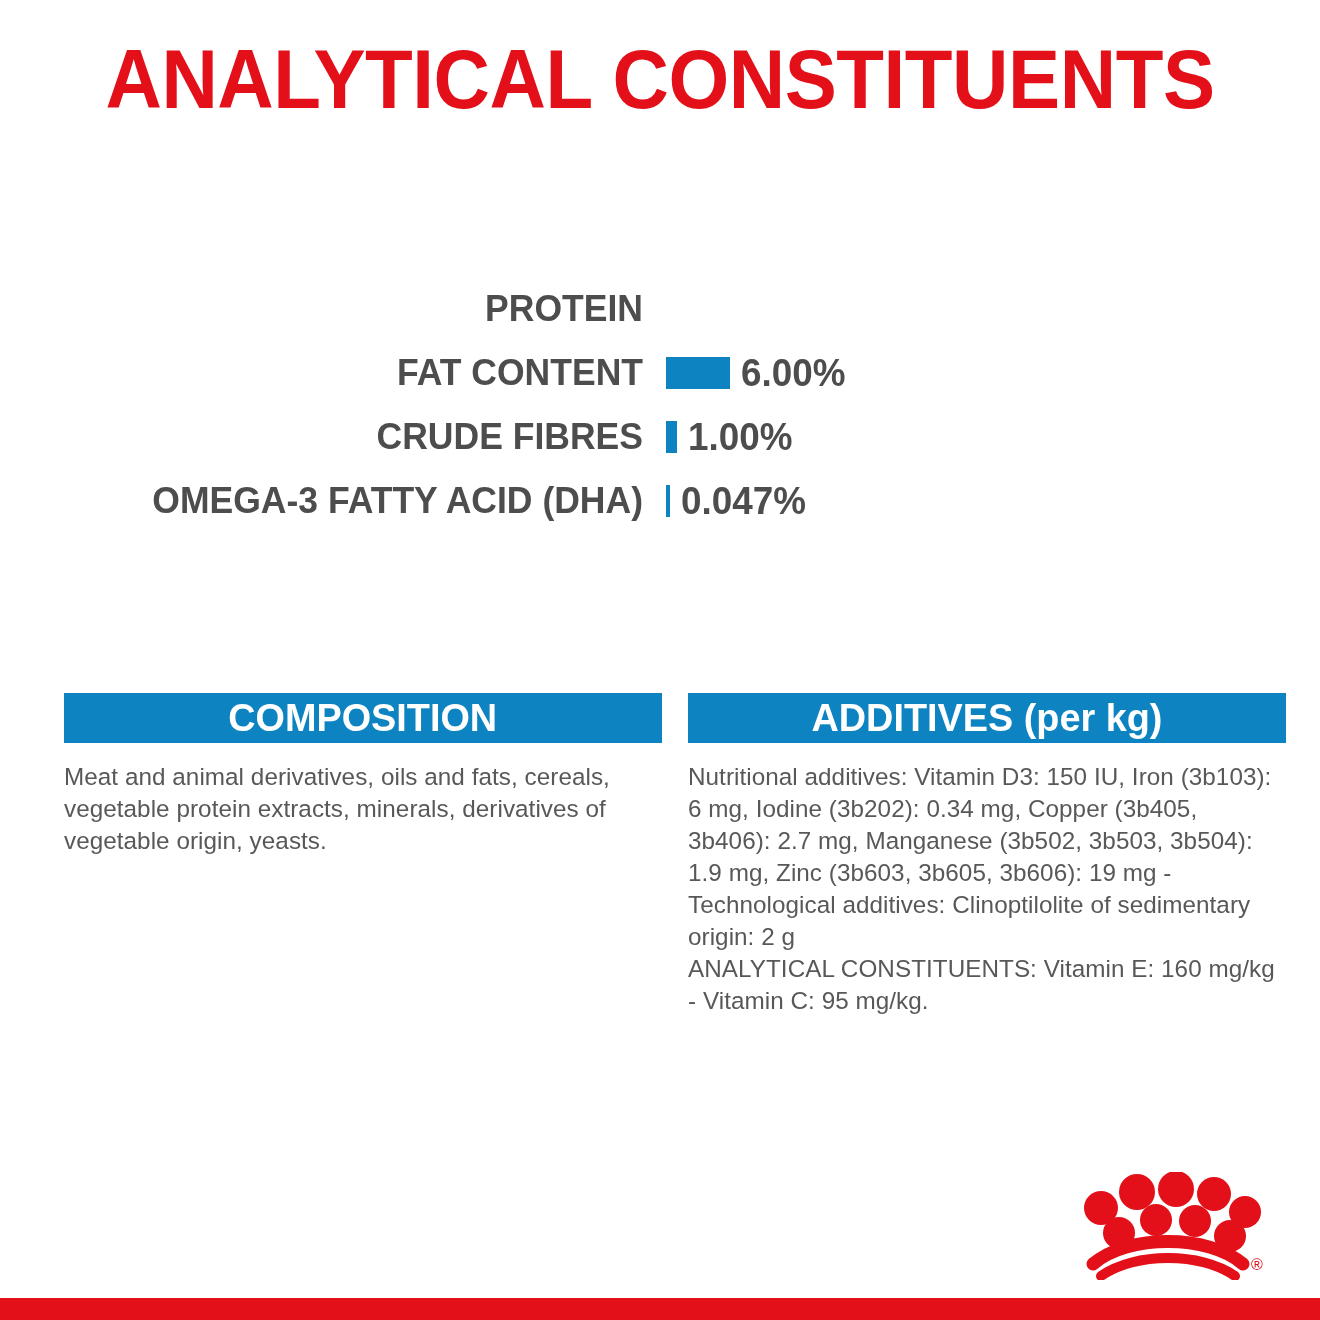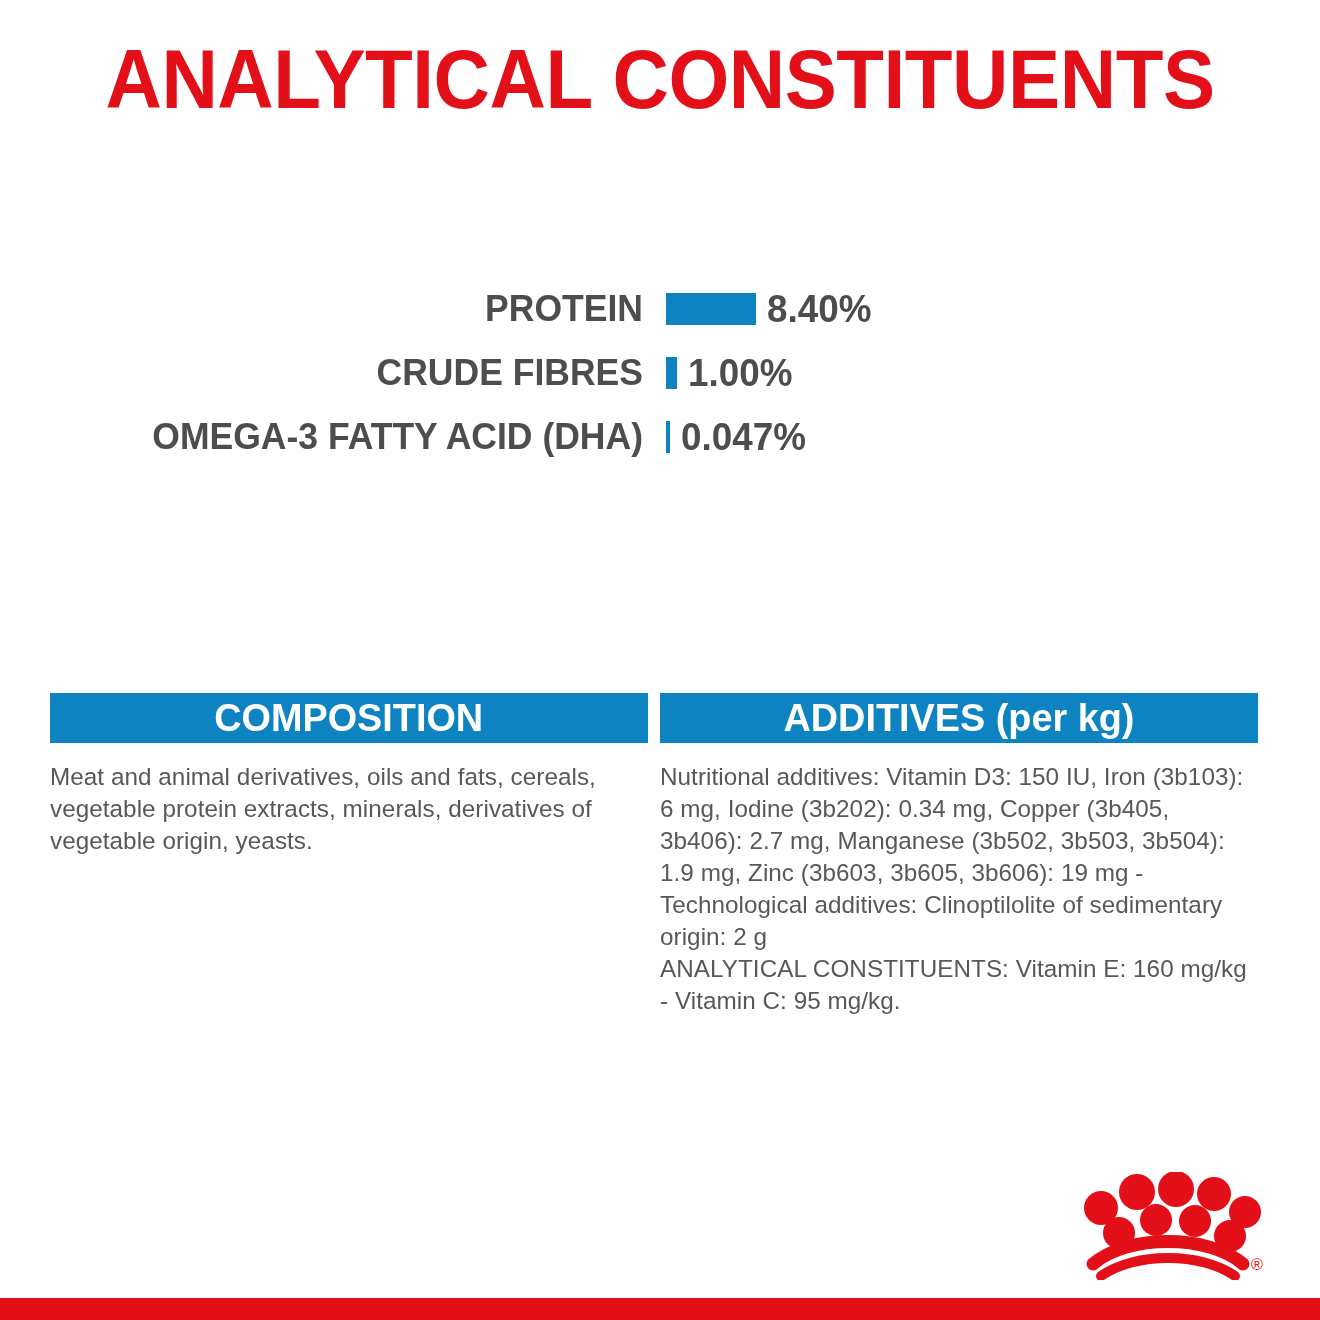--- a/index.html
+++ b/index.html
@@ -70,24 +70,24 @@
     font-size:38px;
     line-height:40px;
     white-space:nowrap;
     transform:scaleX(0.97);
     transform-origin:left center;
   }
 
   
   .panels {
     position:absolute;
-    top:693px; left:50px;
+    top:693px; left:64px;
     width:1222px;
     display:flex;
-    gap:12px;
+    gap:26px;
   }
   .panel { width:598px; }
   .panel-head {
     background:#0d84c1;
     height:50px;
     display:flex;
     align-items:center;
     justify-content:center;
   }
   .panel-head-text {
@@ -125,23 +125,26 @@
 </head>
 <body>
 
 <div class="page">
 
   <h1 class="title">ANALYTICAL CONSTITUENTS</h1>
 
   <div class="chart" id="chart">
       <div class="row">
         <div class="row-label">PROTEIN</div>
+      </div>
+      <div class="row">
+        <div class="row-label">FAT CONTENT</div>
         <div class="row-bar-wrap">
-          <span class="bar" style="width: 90px; background: rgb(13, 132, 193);"></span>
-          <span class="row-value">8.40%</span>
+          <span class="bar" style="width: 64px; background: rgb(13, 132, 193);"></span>
+          <span class="row-value">6.00%</span>
         </div>
       </div>
       <div class="row">
         <div class="row-label">CRUDE FIBRES</div>
         <div class="row-bar-wrap">
           <span class="bar" style="width: 11px; background: rgb(13, 132, 193);"></span>
           <span class="row-value">1.00%</span>
         </div>
       </div>
       <div class="row">

